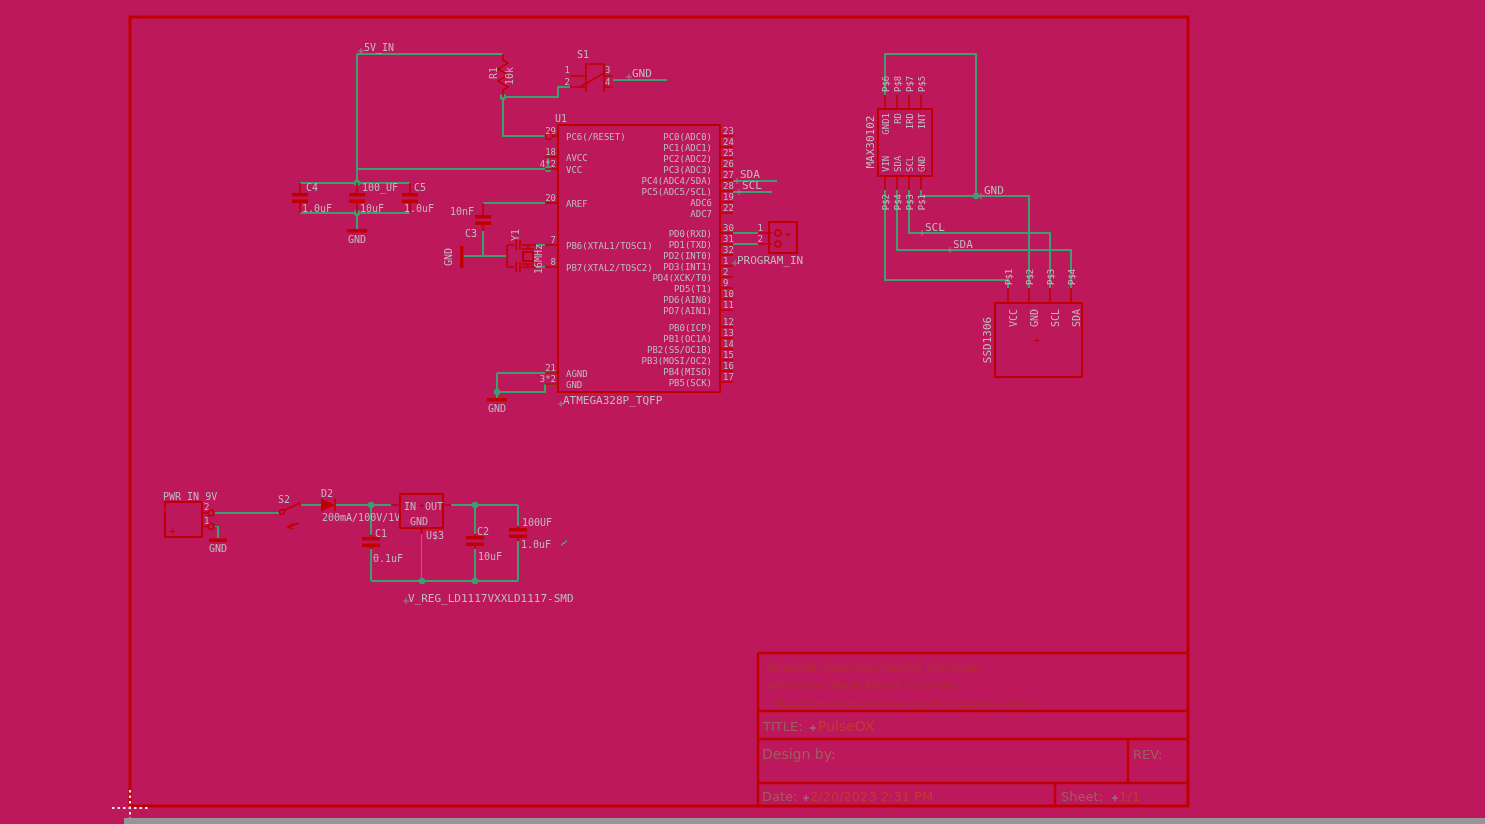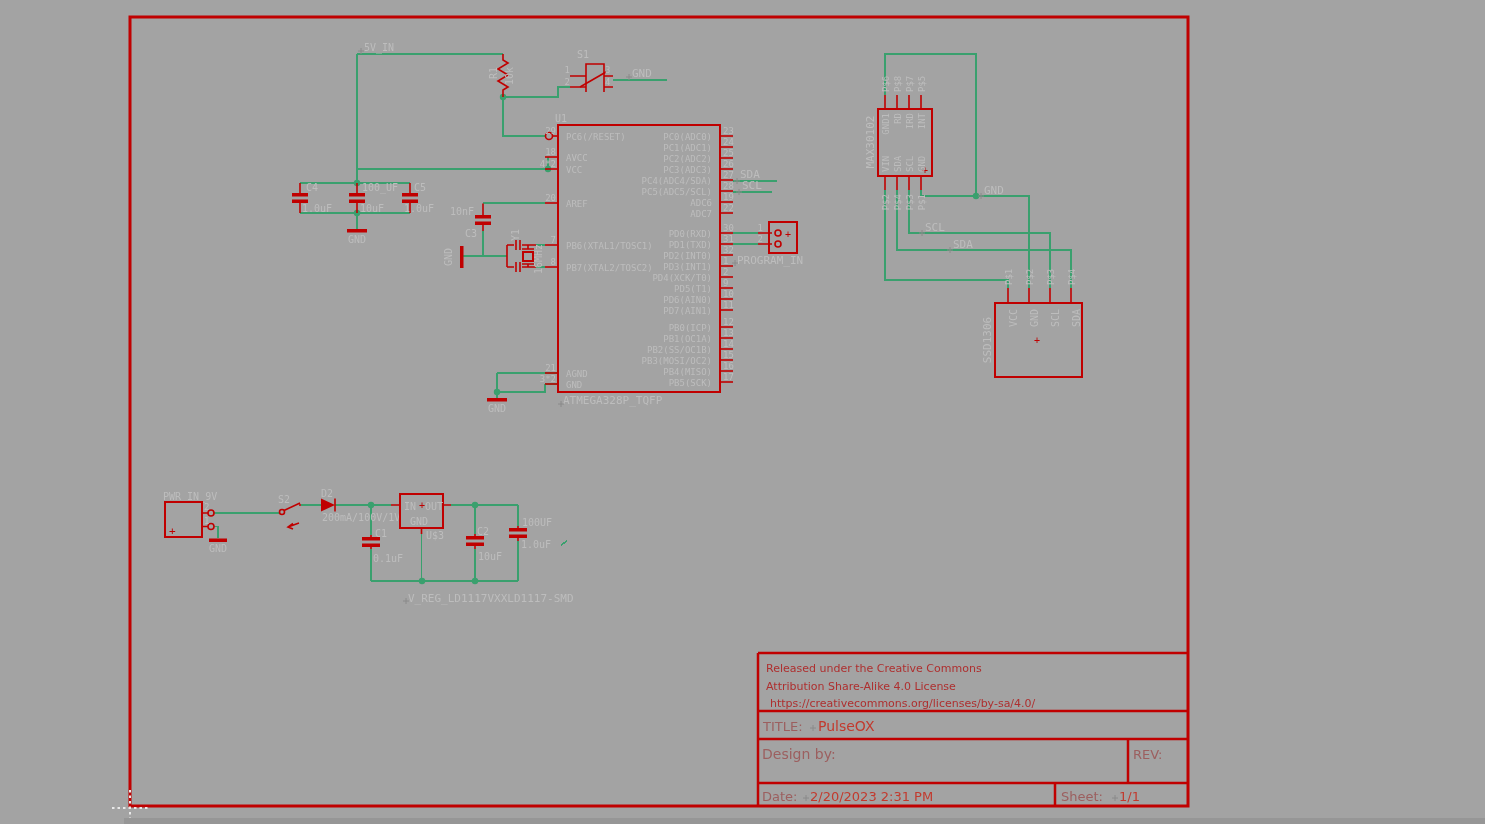--- a/index.html
+++ b/index.html
@@ -1,16 +1,16 @@
 <!DOCTYPE html>
 <html><head>
 <meta charset="utf-8">
 <style>
   html,body{margin:0;padding:0;background:#000;width:1485px;height:824px;overflow:hidden;}
-  #stage{position:relative;width:1485px;height:824px;background:#a3a3a3;}
+  #stage{position:relative;width:1485px;height:824px;background:#be185d;}
   svg{position:absolute;left:0;top:0;}
   text{font-family:"DejaVu Sans Mono",monospace;fill:#bdbdbd;}
   .t9{font-size:9px;} .t10{font-size:10px;} .t11{font-size:11px;}
   .red{fill:#c00000;}
   .comp{stroke:#c00000;stroke-width:2;fill:none;}
   .thin{stroke:#c00000;stroke-width:1.6;fill:none;}
   .wire{stroke:#3aa06e;stroke-width:1.6;fill:none;}
   .dot{fill:#3aa06e;}
   .plate{fill:#c00000;}
   .cross{stroke:#8a8a8a;stroke-width:1;}

